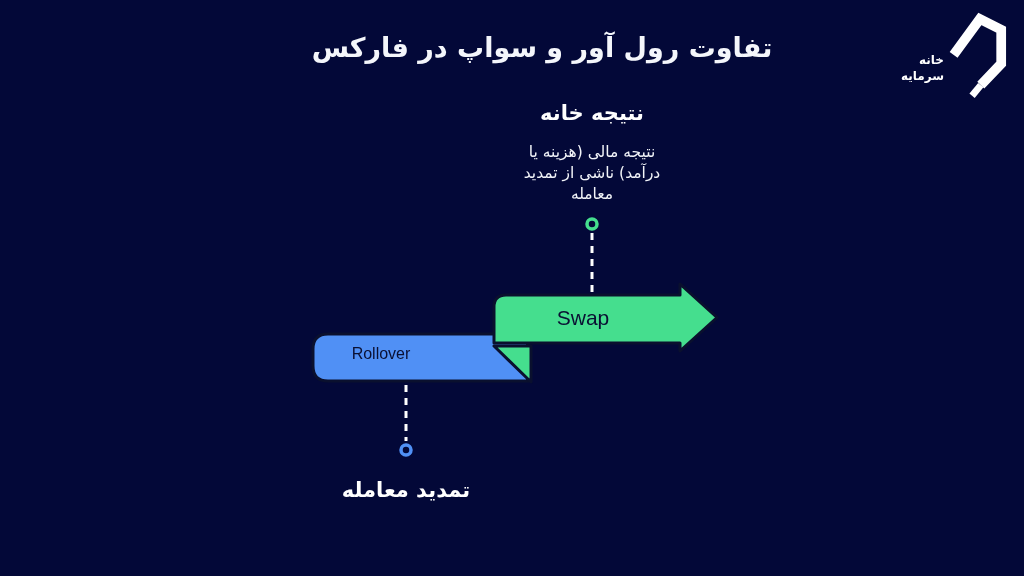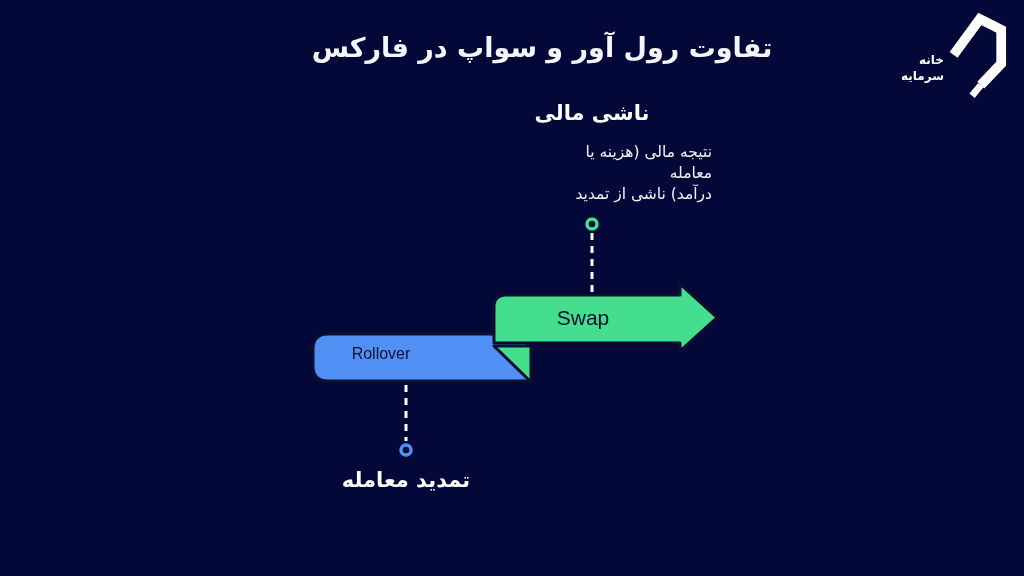--- a/index.html
+++ b/index.html
@@ -18,26 +18,26 @@
     font-size: 27px; font-weight: bold; color: #F4F6FB;
   }
 
   .diagram-svg { position: absolute; left: 0; top: 0; }
 
   .callout-heading {
     position: absolute; text-align: center; direction: rtl;
     font-size: 21px; font-weight: bold; color: #FFFFFF;
   }
   .callout-desc {
-    position: absolute; text-align: right; direction: rtl;
+    position: absolute; text-align: center; direction: rtl;
     font-size: 15.5px; line-height: 21px; color: #F2F4F9;
   }
   .swap-heading   { left: 492px; top: 101px; width: 200px; }
   .swap-desc      { left: 472px; top: 142px; width: 240px; }
-  .rollover-heading { left: 306px; top: 468px; width: 200px; }
+  .rollover-heading { left: 306px; top: 478px; width: 200px; }
   .rollover-desc    { left: 296px; top: 501px; width: 220px; line-height: 22px; }
 
   .ribbon-label {
     position: absolute; text-align: center;
     font-family: "Liberation Sans", "DejaVu Sans", sans-serif;
     color: #0A1033; font-weight: 500;
   }
   .swap-label     { left: 528px; top: 306px; width: 110px; font-size: 21px; }
   .rollover-label { left: 321px; top: 345px; width: 120px; font-size: 16px; }
 
@@ -82,24 +82,24 @@
     <line x1="592" y1="233" x2="592" y2="293" stroke-width="3" stroke-dasharray="7 6" stroke="#FFFFFF"></line>
     <circle cx="592" cy="224" r="5" fill="#030838" stroke-width="3.5" stroke="#45DE8E"></circle>
 
     <line x1="406" y1="385" x2="406" y2="441" stroke-width="3" stroke-dasharray="7 6" stroke="#FFFFFF"></line>
     <circle cx="406" cy="450" r="5" fill="#030838" stroke-width="3.5" stroke="#5090F5"></circle>
   </svg>
 
   <div class="ribbon-label swap-label">Swap</div>
   <div class="ribbon-label rollover-label">Rollover</div>
 
-  <div class="callout-heading swap-heading">ناشی مالی</div>
+  <div class="callout-heading swap-heading">نتیجه خانه</div>
   <div class="callout-desc swap-desc">
     <div>نتیجه مالی (هزینه یا</div>
+    <div>درآمد) ناشی از تمدید</div>
     <div>معامله</div>
-    <div>درآمد) ناشی از تمدید</div>
   </div>
 
   <div class="callout-heading rollover-heading">تمدید معامله</div>
   <div class="callout-desc rollover-desc">
   </div>
 
 </div>
 
 </body></html>

